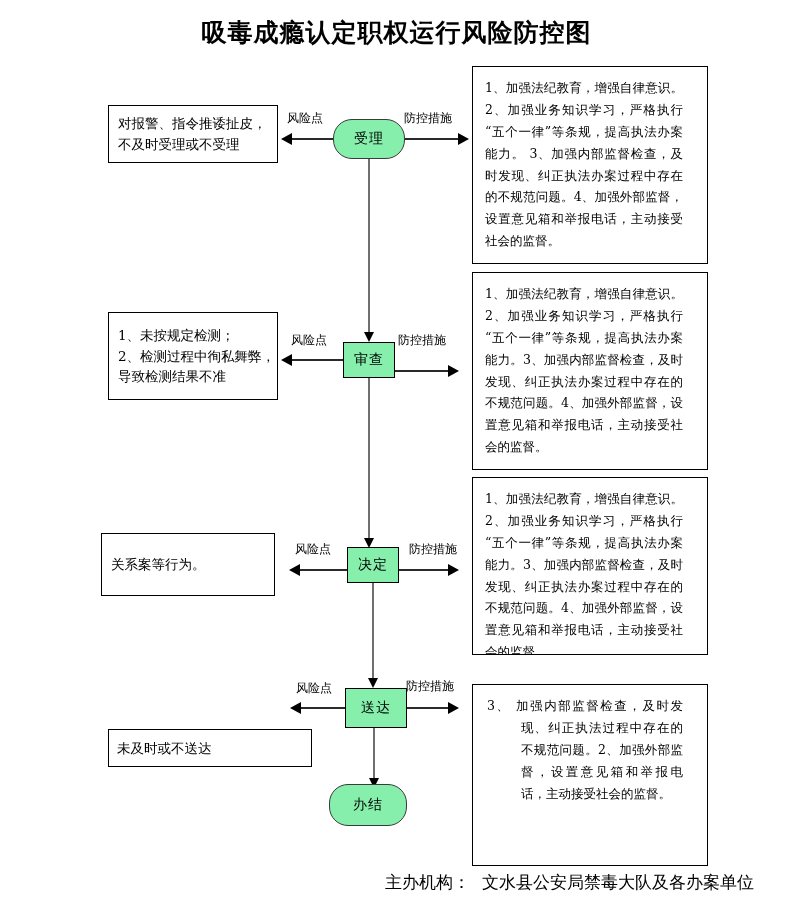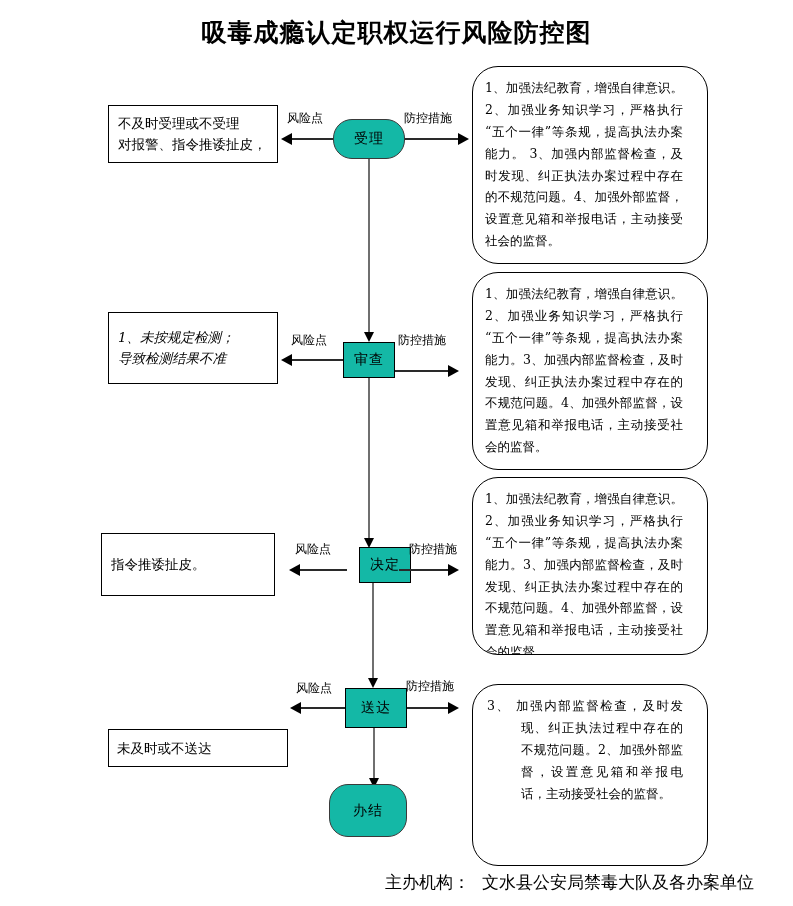--- a/index.html
+++ b/index.html
@@ -54,37 +54,36 @@
   .risk-box .ln { white-space: nowrap; }
 
   
   .measure-box {
     font-size: 12.5px;
     line-height: 1.75;
     padding: 10px 24px 6px 12px;
     font-family: "DejaVu Serif", "Liberation Serif", serif;
     text-align: justify;
     overflow: hidden;
-    border-radius: 26px;
   }
   .measure-box.indent-list {
     padding-left: 14px;
     text-indent: 0;
   }
   .measure-box.indent-list .hang {
     padding-left: 34px;
     text-indent: -34px;
   }
 
   
   .node {
     position: absolute;
     box-sizing: border-box;
     border: 1px solid #000000;
-    background: #14b8a6;
+    background: #86efac;
     display: flex;
     align-items: center;
     justify-content: center;
     font-size: 14px;
     font-family: "DejaVu Serif", "Liberation Serif", serif;
     letter-spacing: 1px;
   }
   .node.stadium {
     border-radius: 19px;
     border-color: #3a3a3a;
@@ -156,22 +155,22 @@
   }
 </style>
 </head>
 <body>
 
 <div id="page">
 
   <div class="title">吸毒成瘾认定职权运行风险防控图</div>
 
   <div class="box risk-box" style="left:108px; top:105px; width:170px; height:58px;">
+    <div class="ln">对报警、指令推诿扯皮，</div>
     <div class="ln">不及时受理或不受理</div>
-    <div class="ln">对报警、指令推诿扯皮，</div>
   </div>
 
   <div class="node stadium" style="left:333px; top:119px; width:72px; height:40px;">
     <span>受理</span>
   </div>
 
   <div class="box measure-box" style="left:472px; top:66px; width:236px; height:198px;">
     <span>1、加强法纪教育，增强自律意识。2、加强业务知识学习，严格执行“五个一律”等条规，提高执法办案能力。 3、加强内部监督检查，及时发现、纠正执法办案过程中存在的不规范问题。4、加强外部监督，设置意见箱和举报电话，主动接受社会的监督。</span>
   </div>
 
@@ -179,22 +178,23 @@
   <div class="arrow-left" style="left:281px; top:133px;"></div>
   <div class="edge-label" style="left:287px; top:110px;">风险点</div>
 
   <div class="hline dark" style="left:405px; top:138px; width:53px;"></div>
   <div class="arrow-right" style="left:458px; top:133px;"></div>
   <div class="edge-label" style="left:404px; top:110px;">防控措施</div>
 
   <div class="vline" style="left:368px; top:159px; height:177px;"></div>
   <div class="arrow-down" style="left:363.5px; top:332px;"></div>
 
-  <div class="box risk-box" style="left:108px; top:312px; width:170px; height:72px;font-style:italic;">
+  <div class="box risk-box" style="left:108px; top:312px; width:170px; height:88px;">
     <div class="ln">1、未按规定检测；</div>
+    <div class="ln">2、检测过程中徇私舞弊，</div>
     <div class="ln">导致检测结果不准</div>
   </div>
 
   <div class="node" style="left:343px; top:342px; width:52px; height:36px;">
     <span>审查</span>
   </div>
 
   <div class="box measure-box" style="left:472px; top:272px; width:236px; height:198px;">
     <span>1、加强法纪教育，增强自律意识。2、加强业务知识学习，严格执行“五个一律”等条规，提高执法办案能力。3、加强内部监督检查，及时发现、纠正执法办案过程中存在的不规范问题。4、加强外部监督，设置意见箱和举报电话，主动接受社会的监督。</span>
   </div>
@@ -204,43 +204,43 @@
   <div class="edge-label" style="left:291px; top:332px;">风险点</div>
 
   <div class="hline dark" style="left:395px; top:370px; width:53px;"></div>
   <div class="arrow-right" style="left:448px; top:365px;"></div>
   <div class="edge-label" style="left:398px; top:332px;">防控措施</div>
 
   <div class="vline" style="left:368px; top:378px; height:164px;"></div>
   <div class="arrow-down" style="left:363.5px; top:538px;"></div>
 
   <div class="box risk-box" style="left:101px; top:533px; width:174px; height:63px;">
-    <div class="ln">指令推诿扯皮。</div>
-  </div>
-
-  <div class="node" style="left:347px; top:547px; width:52px; height:36px;margin-left:12px;">
+    <div class="ln">关系案等行为。</div>
+  </div>
+
+  <div class="node" style="left:347px; top:547px; width:52px; height:36px;">
     <span>决定</span>
   </div>
 
   <div class="box measure-box" style="left:472px; top:477px; width:236px; height:178px;">
     <span>1、加强法纪教育，增强自律意识。2、加强业务知识学习，严格执行“五个一律”等条规，提高执法办案能力。3、加强内部监督检查，及时发现、纠正执法办案过程中存在的不规范问题。4、加强外部监督，设置意见箱和举报电话，主动接受社会的监督。</span>
   </div>
 
   <div class="hline dark" style="left:300px; top:569px; width:47px;"></div>
   <div class="arrow-left" style="left:289px; top:564px;"></div>
   <div class="edge-label" style="left:295px; top:541px;">风险点</div>
 
   <div class="hline dark" style="left:399px; top:569px; width:49px;"></div>
   <div class="arrow-right" style="left:448px; top:564px;"></div>
   <div class="edge-label" style="left:409px; top:541px;">防控措施</div>
 
   <div class="vline" style="left:372px; top:583px; height:100px;"></div>
   <div class="arrow-down" style="left:367.5px; top:678px;"></div>
 
-  <div class="box risk-box" style="left:108px; top:729px; width:180px; height:-0px; height:38px;padding-left:8px;">
+  <div class="box risk-box" style="left:108px; top:729px; width:204px; height:-0px; height:38px;padding-left:8px;">
     <div class="ln">未及时或不送达</div>
   </div>
 
   <div class="node" style="left:345px; top:688px; width:62px; height:40px;">
     <span>送达</span>
   </div>
 
   <div class="box measure-box indent-list" style="left:472px; top:684px; width:236px; height:180px; height:182px;">
     <div class="hang">3、 加强内部监督检查，及时发现、纠正执法过程中存在的不规范问题。2、加强外部监督，设置意见箱和举报电话，主动接受社会的监督。</div>
   </div>
@@ -249,21 +249,21 @@
   <div class="arrow-left" style="left:290px; top:702px;"></div>
   <div class="edge-label" style="left:296px; top:680px;">风险点</div>
 
   <div class="hline dark" style="left:407px; top:707px; width:41px;"></div>
   <div class="arrow-right" style="left:448px; top:702px;"></div>
   <div class="edge-label" style="left:406px; top:678px;">防控措施</div>
 
   <div class="vline" style="left:373px; top:728px; height:54px;"></div>
   <div class="arrow-down" style="left:368.5px; top:778px;"></div>
 
-  <div class="node stadium" style="left:329px; top:784px; width:78px; height:53px;">
+  <div class="node stadium" style="left:329px; top:784px; width:78px; height:42px;">
     <span>办结</span>
   </div>
 
   <div class="footer">
     <div class="frow">
       <span class="flabel">主办机构：</span>
       <span class="fval">文水县公安局禁毒大队及各办案单位</span>
     </div>
     <div class="frow">
       <span class="flabel">五个一律：</span>

